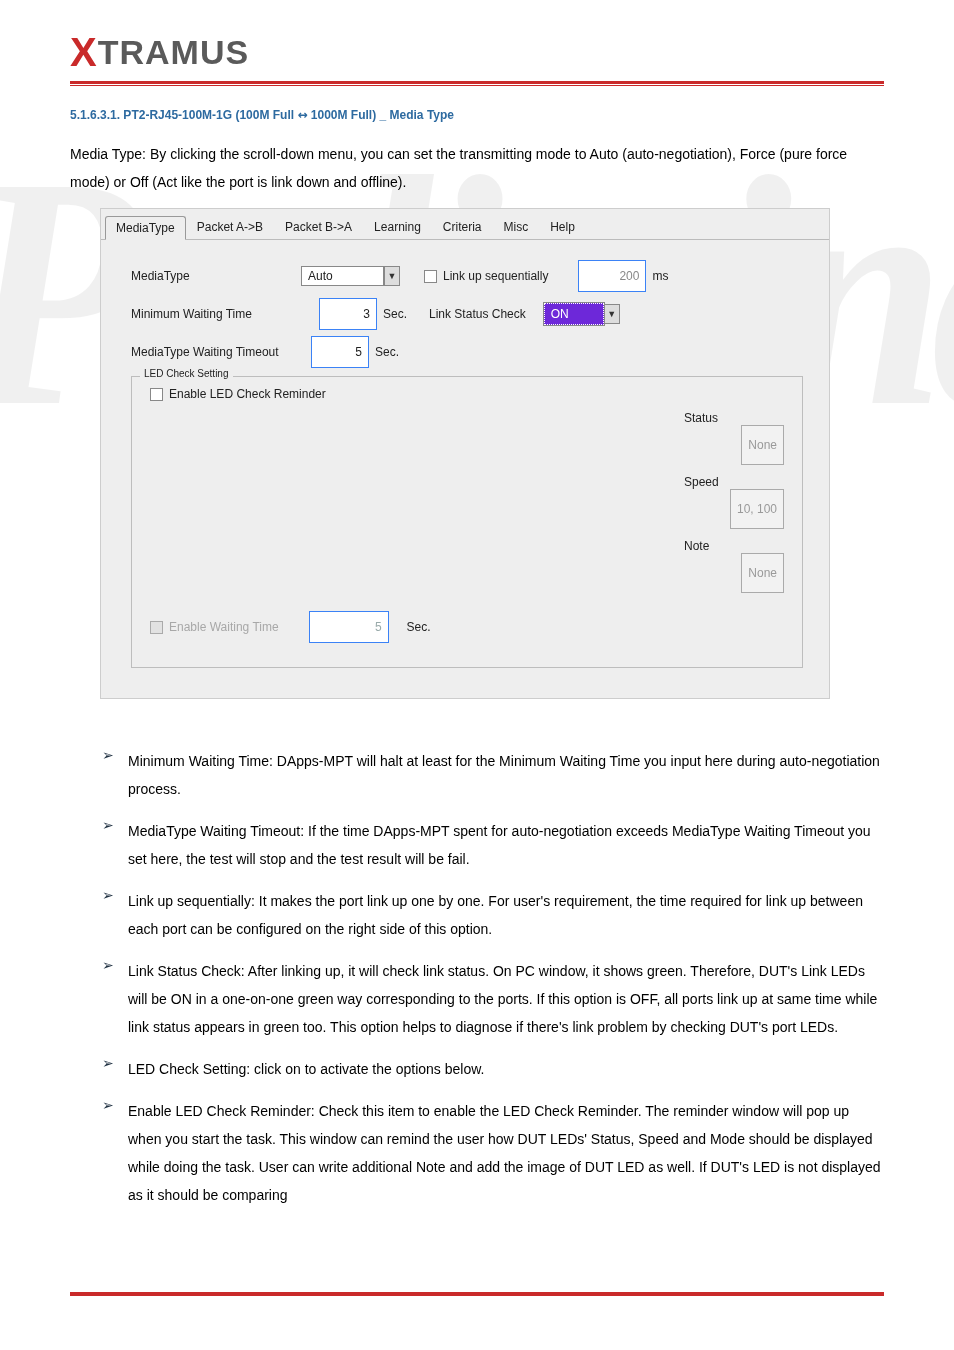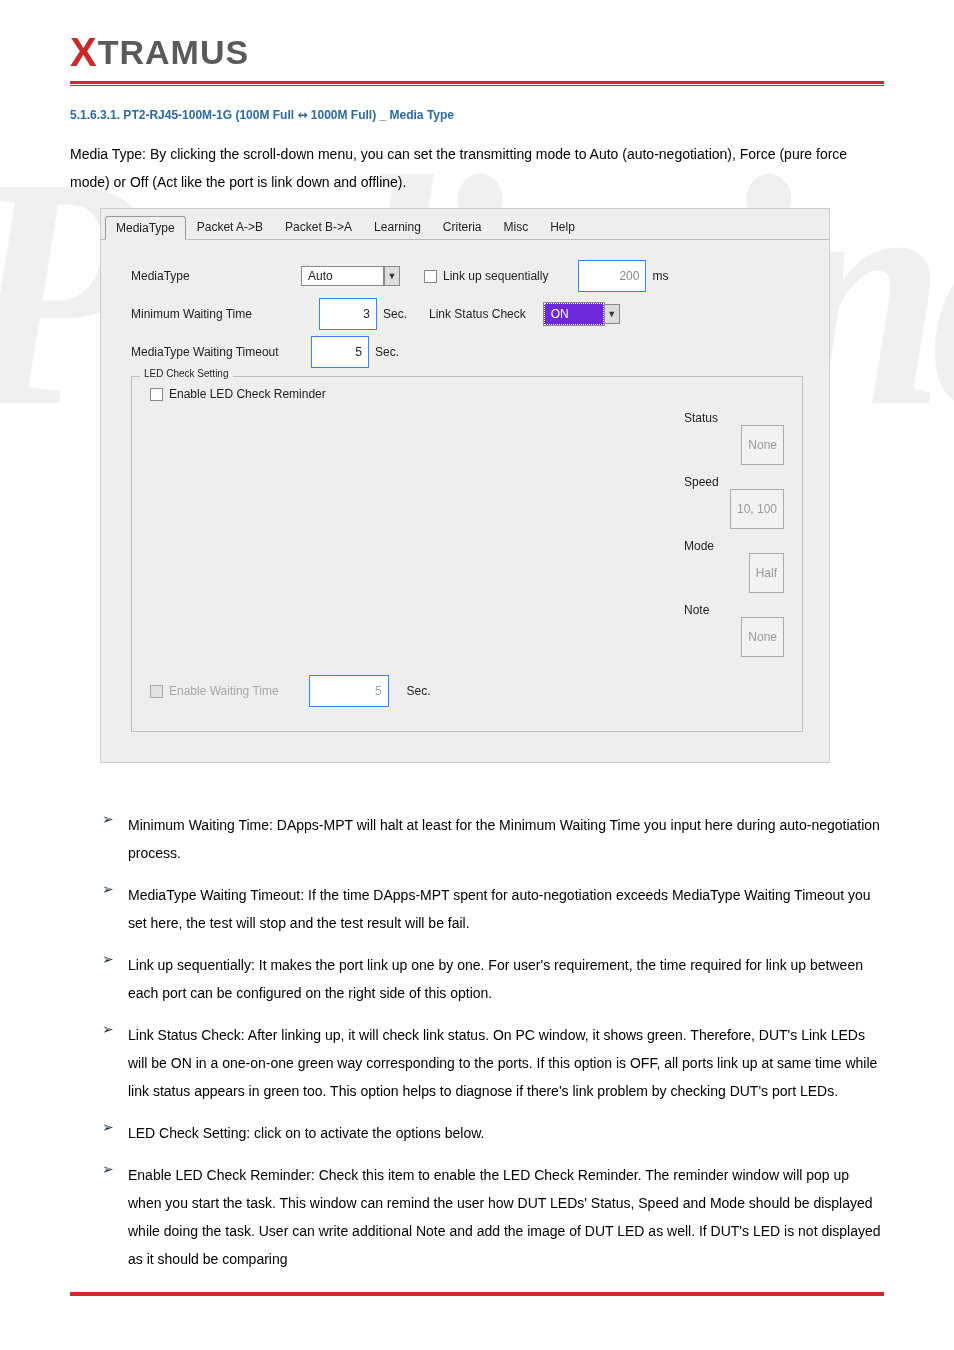--- a/index.html
+++ b/index.html
@@ -120,24 +120,20 @@
 
           <div class="ledrow">
             <span class="ledlbl">Status</span>
             <span class="ledinp">None</span>
           </div>
           <div class="ledrow">
             <span class="ledlbl">Speed</span>
             <span class="ledinp">10, 100</span>
           </div>
           <div class="ledrow">
-            <span class="ledlbl">Mode</span>
-            <span class="ledinp">Half</span>
-          </div>
-          <div class="ledrow">
             <span class="ledlbl">Note</span>
             <span class="ledinp">None</span>
           </div>
 
           <div class="row" style="margin-top:18px; margin-left:0">
             <span class="chk dis"></span>
             <span style="color:#a8a8a8">Enable Waiting Time</span>
             <span style="width:30px"></span>
             <span class="inp inp-num-md dis">5</span>
             <span style="width:18px"></span>

